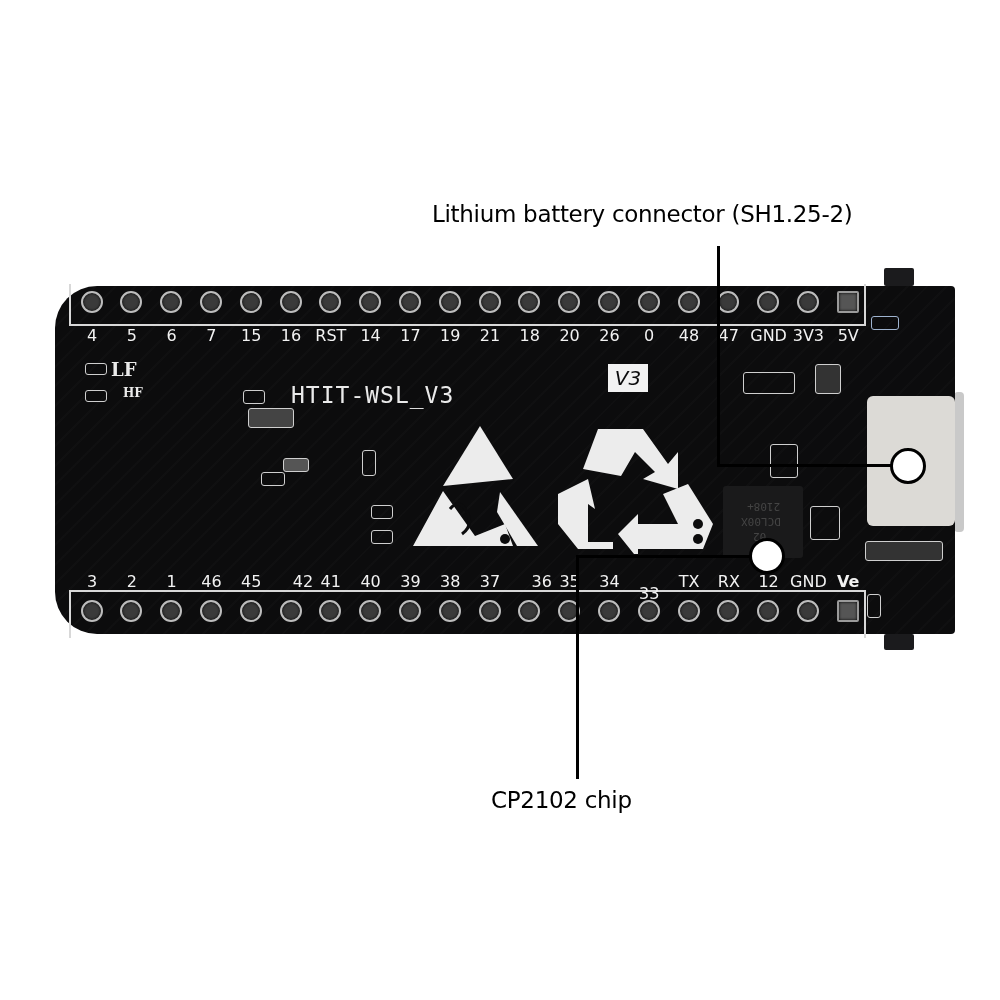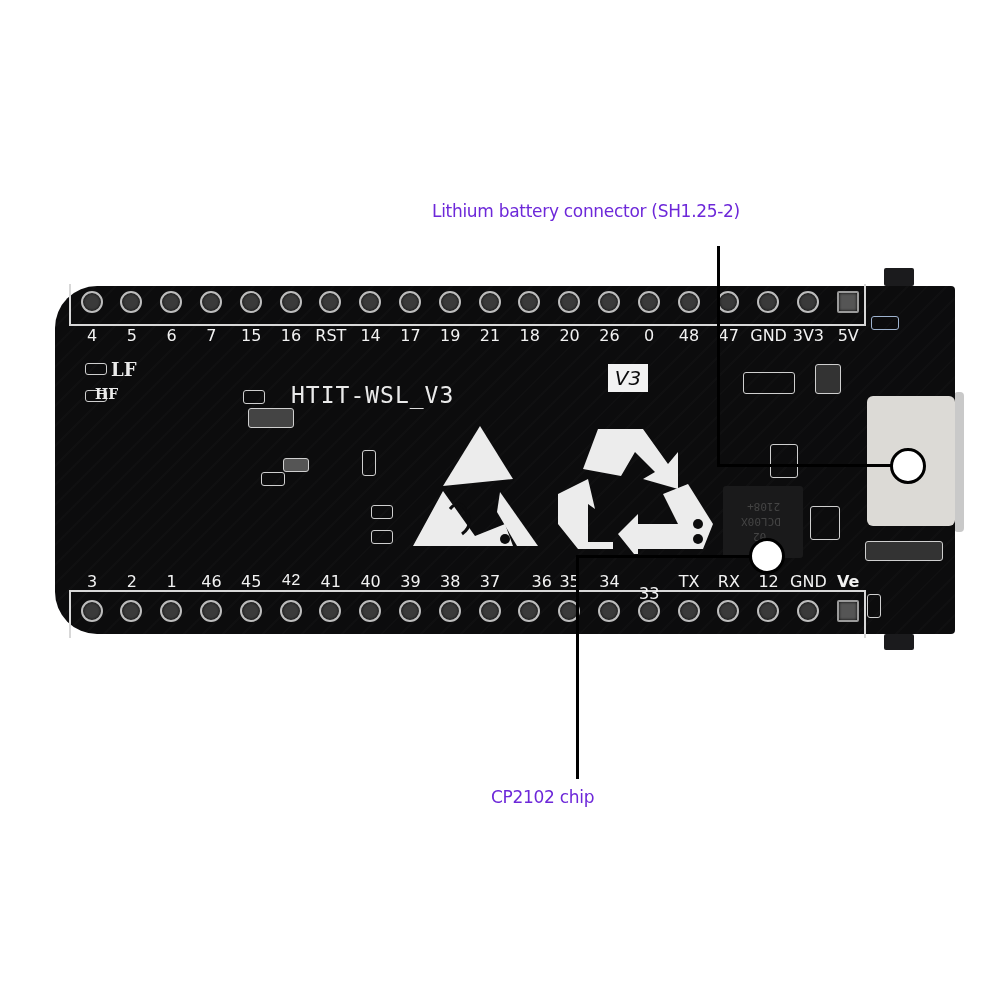--- a/index.html
+++ b/index.html
@@ -1,18 +1,18 @@
 <!DOCTYPE html>
 <html><head>
 <meta charset="utf-8">
 <style>
   html, body { margin:0; padding:0; background:#ffffff; }
   body { width:1000px; height:1000px; position:relative; overflow:hidden; font-family:"DejaVu Sans", sans-serif; }
   .abs { position:absolute; }
-  .callout-text { position:absolute; color:#6d28d9; font-family:"DejaVu Sans", sans-serif; font-size:17px; letter-spacing:-0.3px; white-space:nowrap; }
+  .callout-text { position:absolute; color:#000000; font-family:"DejaVu Sans", sans-serif; font-size:23px; letter-spacing:-0.3px; white-space:nowrap; }
   .board { position:absolute; left:55px; top:286px; width:900px; height:348px; background:#0c0c0d; border-radius:42px 4px 4px 42px; }
   .board-texture { position:absolute; inset:0; border-radius:inherit;
     background: repeating-linear-gradient(135deg, rgba(255,255,255,0.015) 0 2px, rgba(0,0,0,0) 2px 14px); }
   .header-outline { position:absolute; border:2px solid #d8d8d8; }
   .pin { position:absolute; width:18px; height:18px; border-radius:50%; background:#3a3a3a; border:2.5px solid #bdbdbd; box-shadow: inset 0 0 3px #000; }
   .pin.square { border-radius:2px; background:#555; border-color:#9a9a9a; }
   .pin-label { position:absolute; color:#f2f2f2; font-family:"DejaVu Sans", sans-serif; font-size:16px; font-weight:normal; white-space:nowrap; text-align:center; transform:translateX(-50%); }
   .silk { position:absolute; color:#eaeaea; font-family:"DejaVu Sans Mono", monospace; white-space:nowrap; }
   .smd { position:absolute; border:1.5px solid #cfcfcf; border-radius:3px; }
   .v3-badge { position:absolute; background:#f2f2f2; color:#0c0c0d; font-style:italic; font-family:"DejaVu Sans", sans-serif; font-size:20px; text-align:center; }
@@ -104,41 +104,41 @@
       <div class="pin" style="left: 702.1px; top: 314px;"></div>
       <div class="pin" style="left: 741.9px; top: 314px;"></div>
       <div class="pin square" style="left: 781.7px; top: 314px;"></div>
     </div>
   <div id="bottom-labels">
       <div class="pin-label" style="left: 37px; top: 286px;">3</div>
       <div class="pin-label" style="left: 76.8px; top: 286px;">2</div>
       <div class="pin-label" style="left: 116.6px; top: 286px;">1</div>
       <div class="pin-label" style="left: 156.4px; top: 286px;">46</div>
       <div class="pin-label" style="left: 196.2px; top: 286px;">45</div>
-      <div class="pin-label" style="left: 236px; top: 286px; font-family: Liberation Mono, monospace;">42</div>
+      <div class="pin-label" style="left: 248px; top: 286px;">42</div>
       <div class="pin-label" style="left: 275.8px; top: 286px;">41</div>
       <div class="pin-label" style="left: 315.6px; top: 286px;">40</div>
       <div class="pin-label" style="left: 355.4px; top: 286px;">39</div>
       <div class="pin-label" style="left: 395.2px; top: 286px;">38</div>
       <div class="pin-label" style="left: 435px; top: 286px;">37</div>
       <div class="pin-label" style="left: 474.8px; top: 286px; margin-left: 12px;">36</div>
       <div class="pin-label" style="left: 514.6px; top: 286px;">35</div>
       <div class="pin-label" style="left: 554.4px; top: 286px;">34</div>
       <div class="pin-label" style="left: 594.2px; top: 298px;">33</div>
       <div class="pin-label" style="left: 634px; top: 286px;">TX</div>
       <div class="pin-label" style="left: 673.8px; top: 286px;">RX</div>
       <div class="pin-label" style="left: 713.6px; top: 286px;">12</div>
       <div class="pin-label" style="left: 753.4px; top: 286px;">GND</div>
       <div class="pin-label" style="left: 793.2px; top: 286px; font-weight: bold;">Ve</div>
     </div>
 
   <div class="smd" style="left:30px; top:77px; width:20px; height:10px;"></div>
   <div class="silk" style="left:56px; top:73px; font-size:18px; font-family:'DejaVu Serif', serif; font-weight:bold;">LF</div>
   <div class="smd" style="left:30px; top:104px; width:20px; height:10px;"></div>
-  <div class="silk" style="left:40px; top:100px; font-size:14px; font-family:'DejaVu Serif', serif; font-weight:bold;">HF</div>
+  <div class="silk" style="left:68px; top:100px; font-size:12px; font-family:'DejaVu Serif', serif; font-weight:bold;">HF</div>
 
 
   <div class="silk" style="left:236px; top:96px; font-size:23px; letter-spacing:1px;">HTIT-WSL_V3</div>
 
   <div class="v3-badge" style="left:553px; top:78px; width:40px; height:28px; line-height:28px;">V3</div>
 
   <div class="smd" style="left:188px; top:104px; width:20px; height:12px;"></div>
   <div class="smd" style="left:193px; top:122px; width:44px; height:18px; background:#444;"></div>
   <div class="smd" style="left:228px; top:172px; width:24px; height:12px; background:#555;"></div>
   <div class="smd" style="left:206px; top:186px; width:22px; height:12px;"></div>

